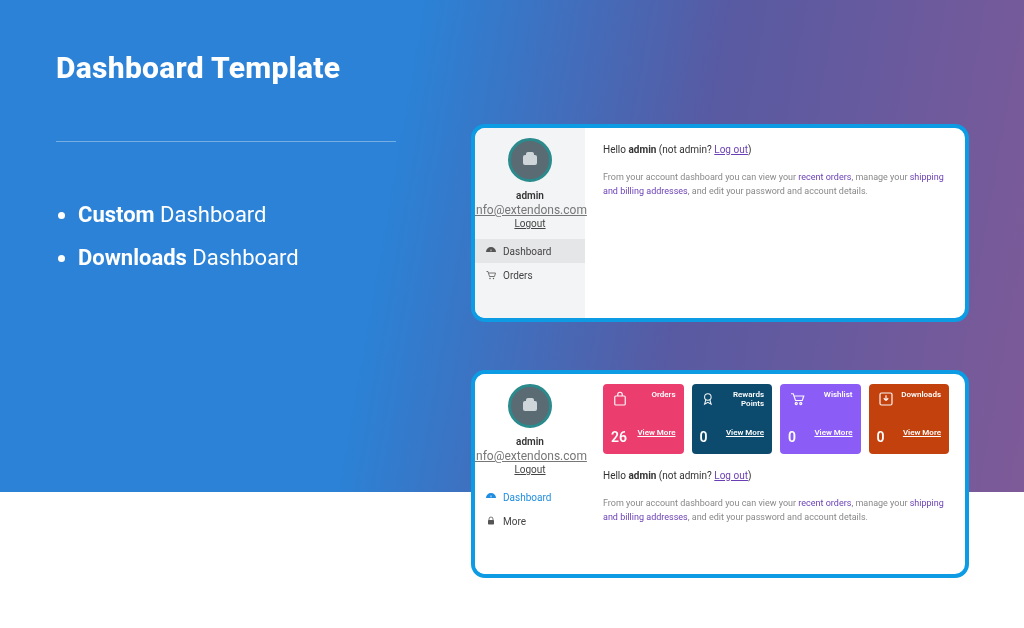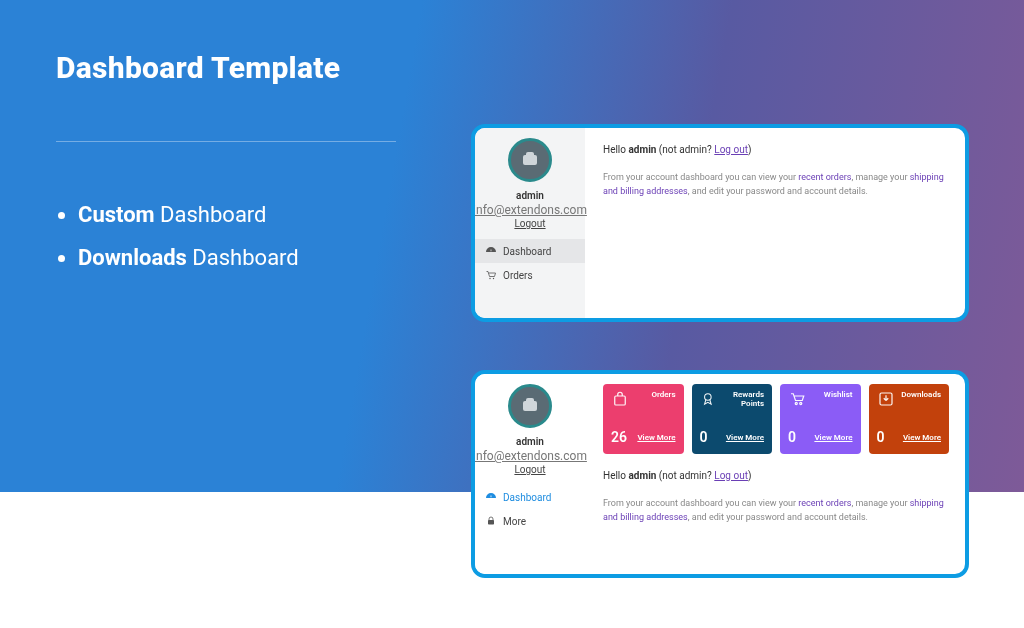--- a/index.html
+++ b/index.html
@@ -48,21 +48,21 @@
   .main { flex:1; padding:14px 16px 12px 18px; font-size:10px; color:#555; line-height:1.5; }
   .hello { color:#333; }
   .hello a { color:#6a3fb5; text-decoration:underline; cursor:pointer; }
   .desc { margin-top:14px; font-size:9px; color:#888; }
   .desc a { color:#6a3fb5; cursor:pointer; }
 
   .cards { display:flex; gap:8px; margin-bottom:14px; }
   .card { flex:1; height:70px; border-radius:4px; color:#fff; padding:6px 8px 6px 8px; display:flex; flex-direction:column; justify-content:space-between; }
   .card .top { display:flex; justify-content:space-between; align-items:flex-start; font-size:8px; }
   .card .top .lbl { text-align:right; line-height:1.15; font-weight:600; }
-  .card .bot { display:flex; justify-content:space-between; align-items:center; font-size:8px; }
+  .card .bot { display:flex; justify-content:space-between; align-items:flex-start; font-size:8px; }
   .card .bot .num { font-size:14px; font-weight:600; }
   .card .bot .vm { font-weight:600; cursor:pointer;text-decoration:underline; }
   .c1 { background:#ec3e6e; }
   .c2 { background:#0c4a6e; }
   .c3 { background:#8b5cf6; }
   .c4 { background:#c2410c; }
   .card svg { width:18px; height:18px; stroke:#fff; fill:none; stroke-width:1.6; opacity:.95; }
 
   .panel2 .main { padding-top:10px; }
   .panel2 .hello { margin-top:0; }

